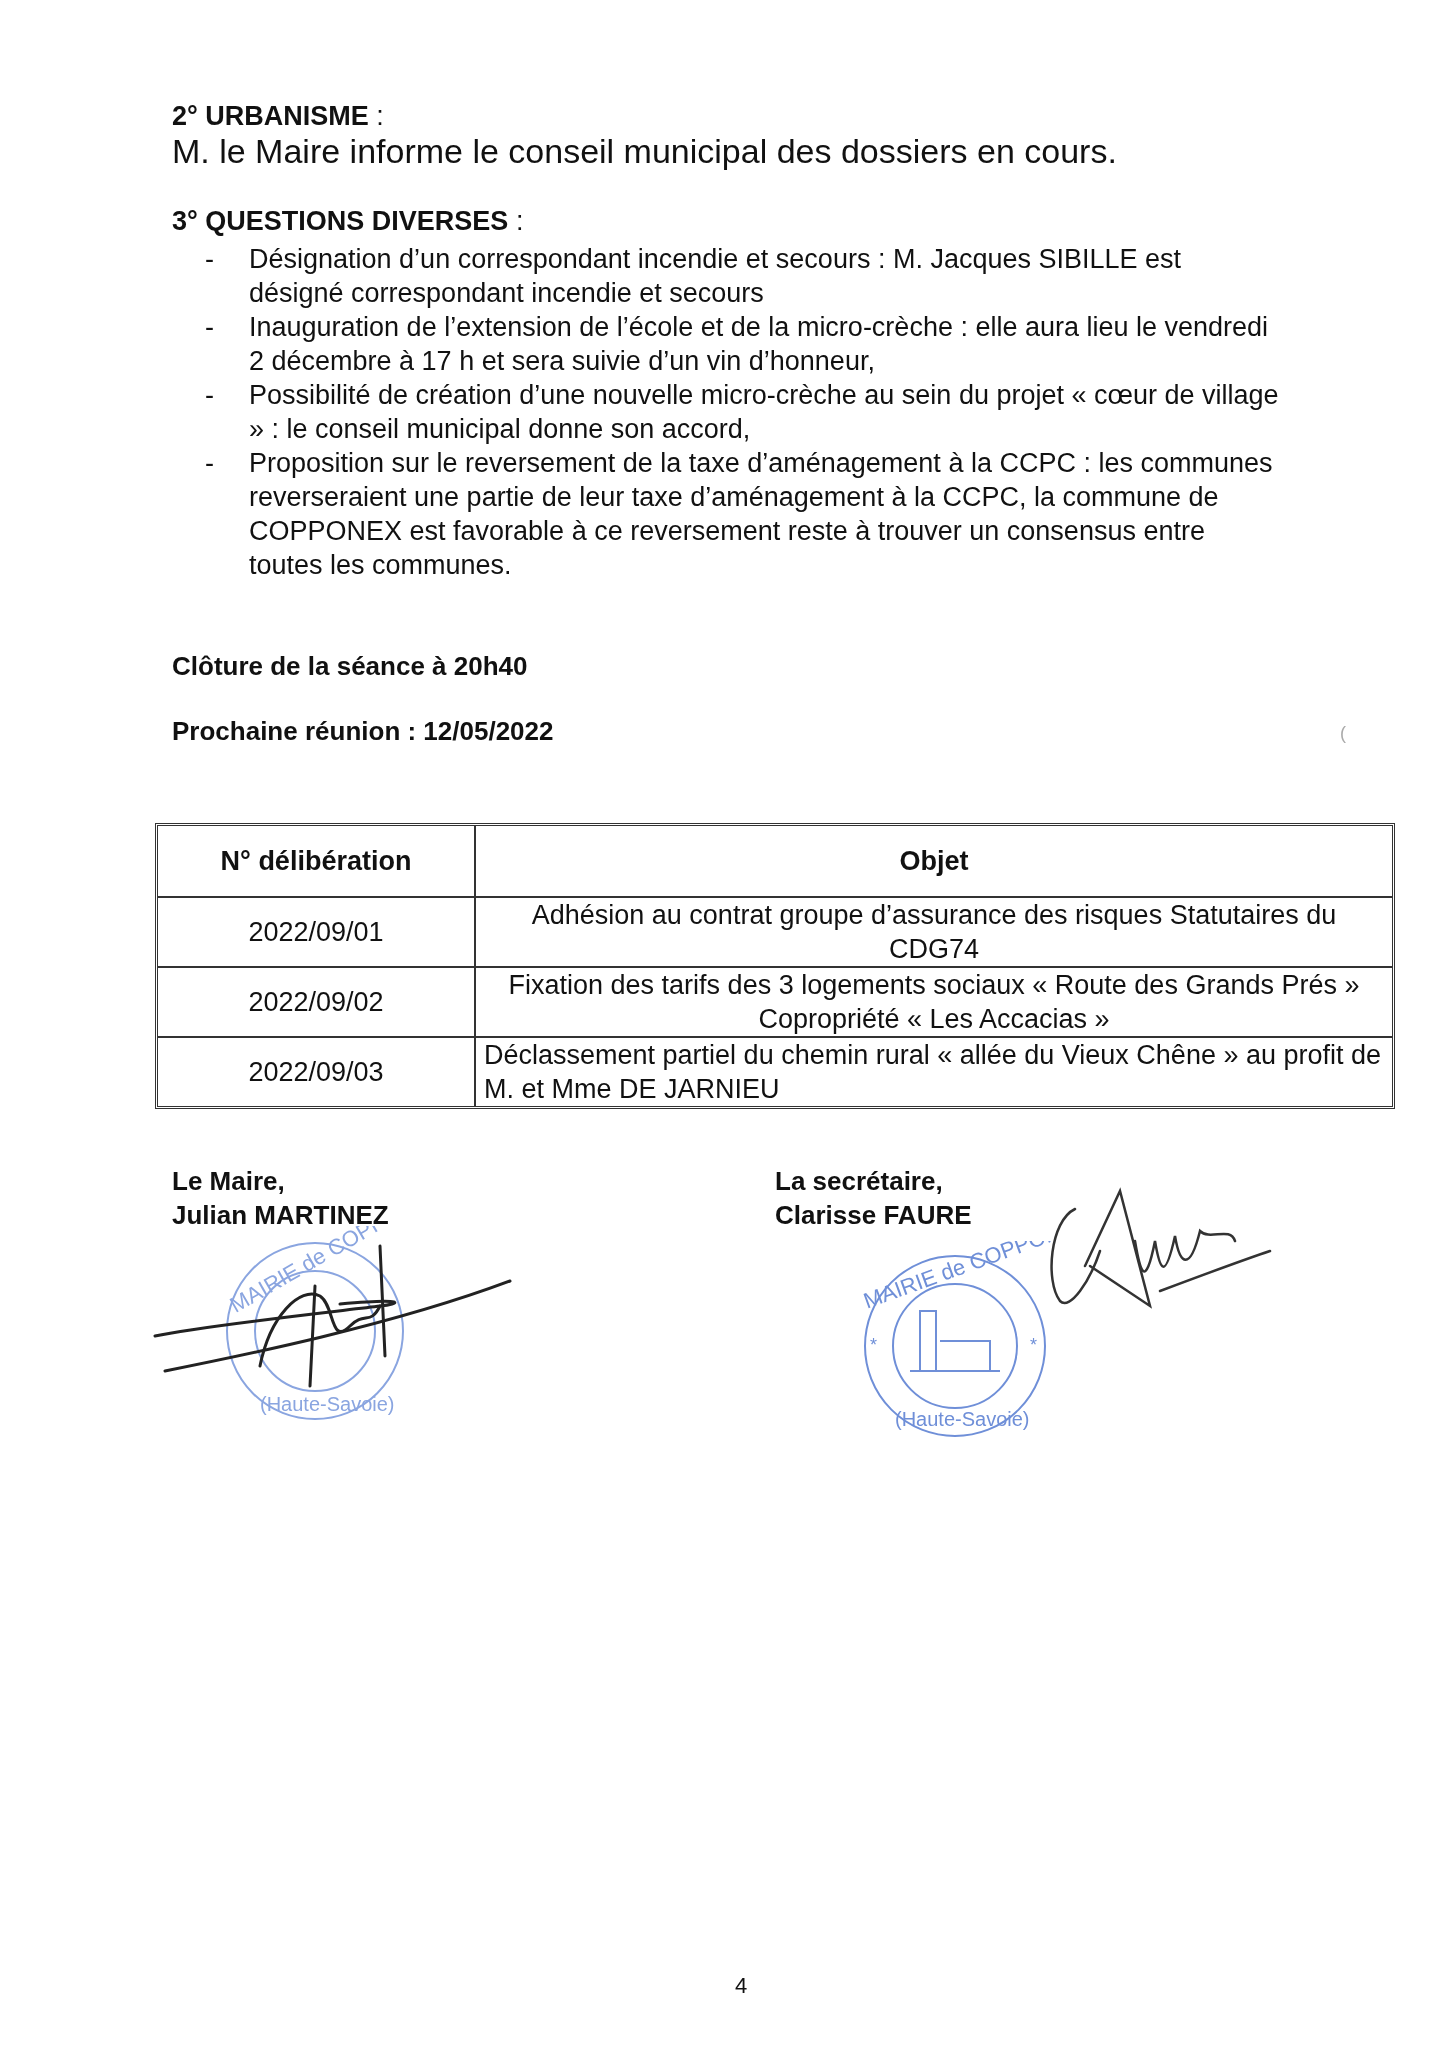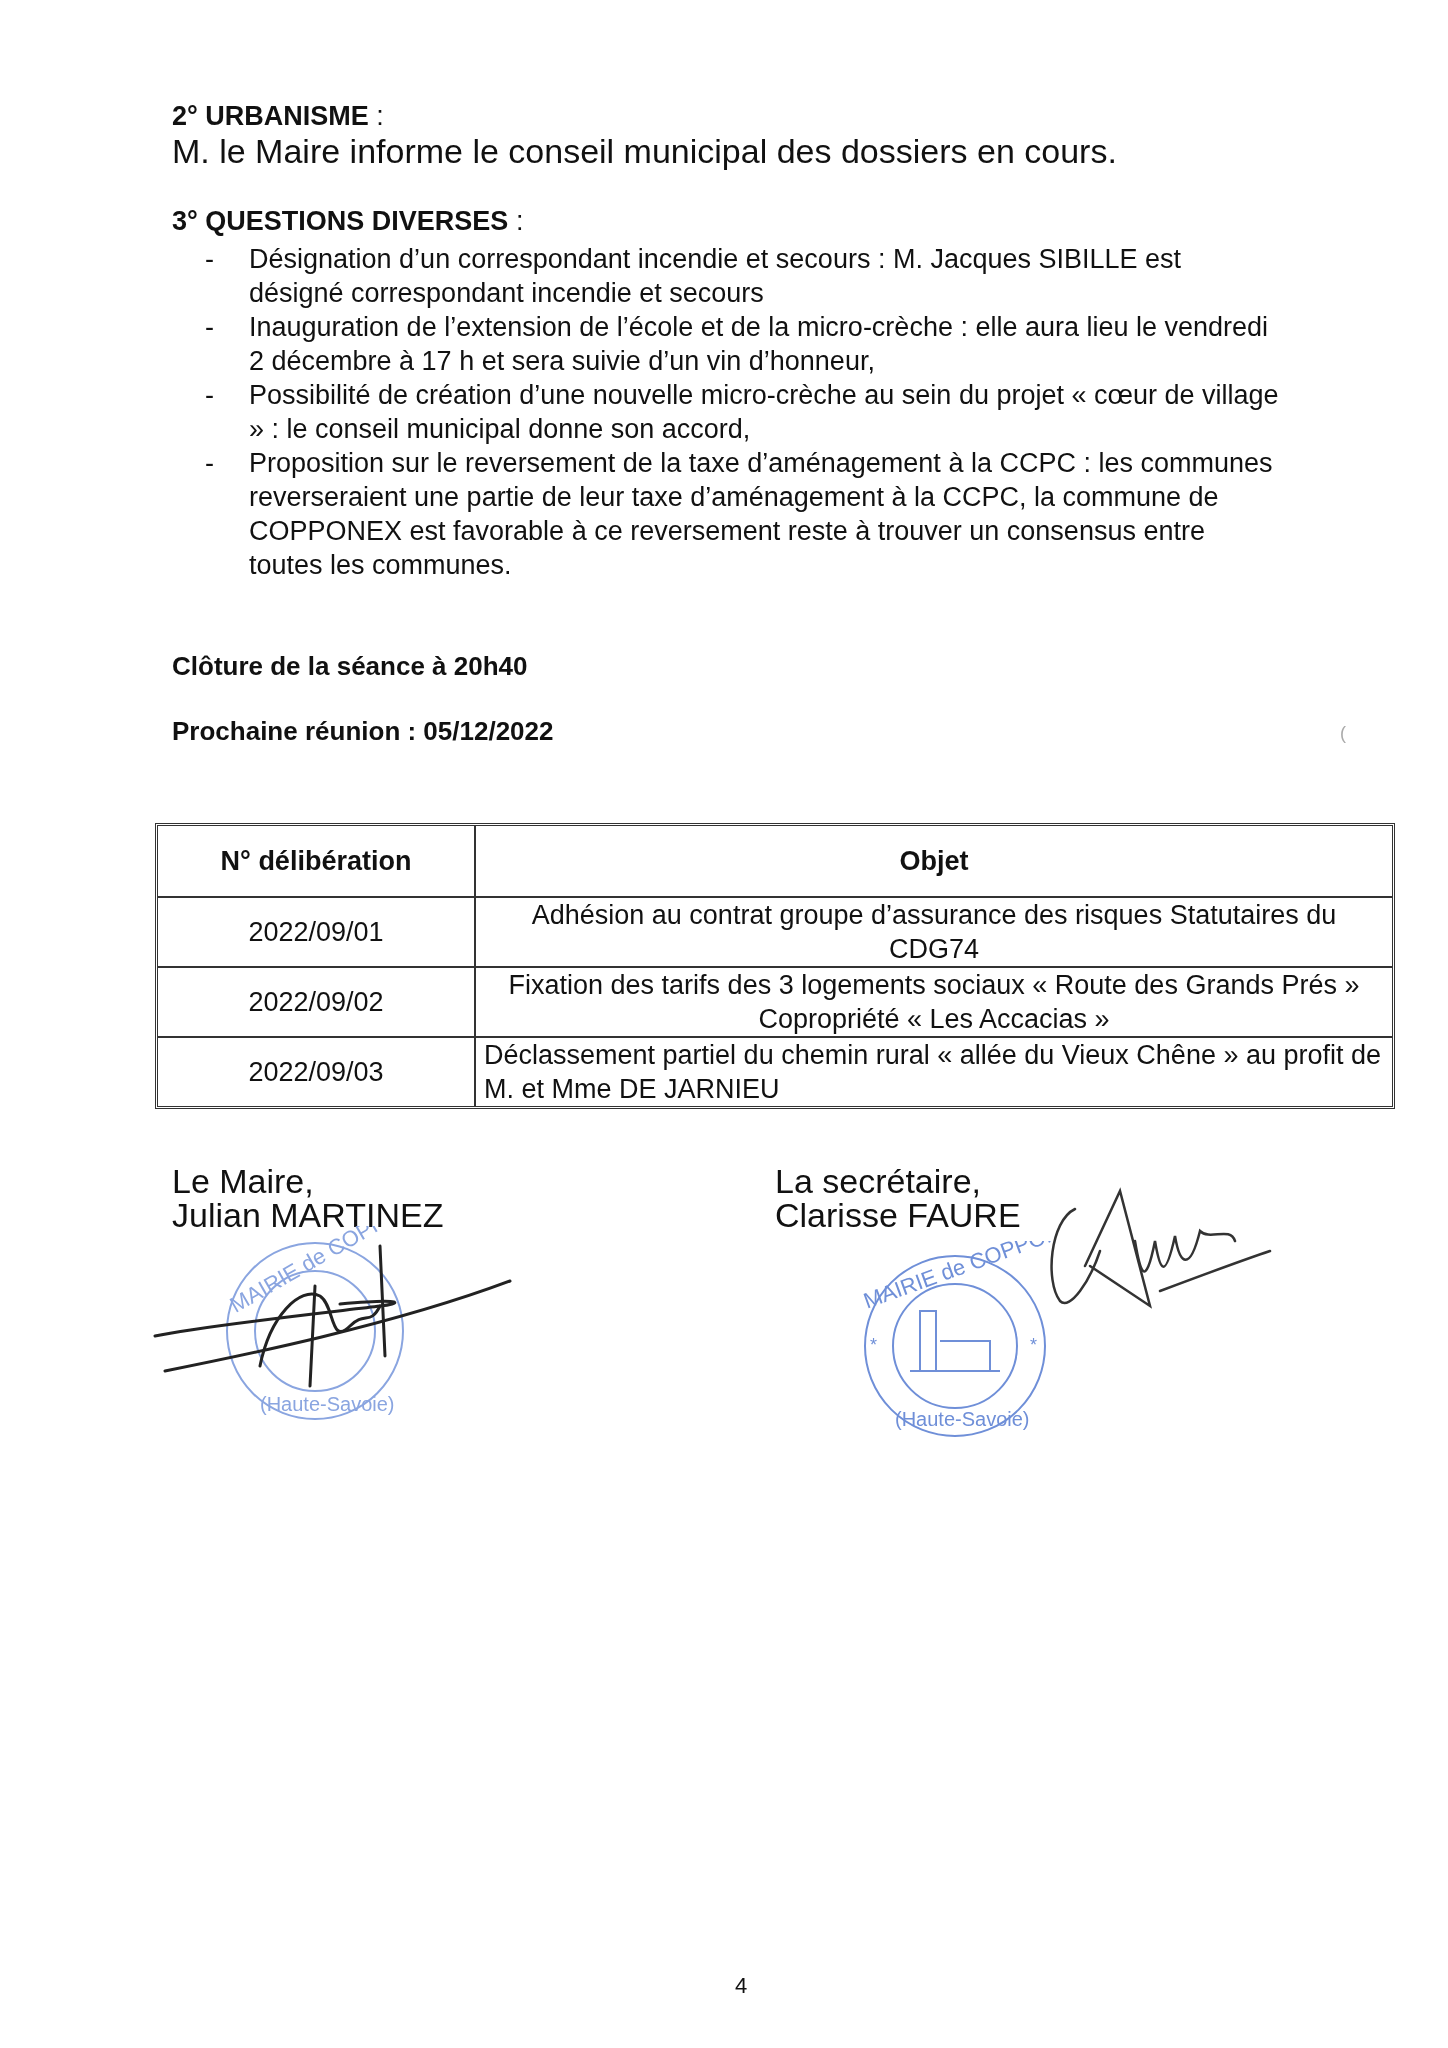--- a/index.html
+++ b/index.html
@@ -24,21 +24,21 @@
     table.delib th, table.delib td {
       border-right: 2px solid #333; border-bottom: 2px solid #333;
       text-align: center; vertical-align: middle; padding: 0 8px;
     }
     table.delib th:last-child, table.delib td:last-child { border-right: none; }
     table.delib tr:last-child td { border-bottom: none; }
     table.delib th { font-weight: bold; height: 70px; }
     table.delib td { height: 67px; }
     table.delib td.num { width: 300px; }
     table.delib td.left { text-align: left; }
-    .sig-block { position: absolute; font-weight: normal; font-size: 34px; line-height: 34px; }
+    .sig-block { position: absolute; font-weight: bold; font-size: 26px; line-height: 34px; }
     .stamp { position: absolute; }
     .page-num { position: absolute; left: 735px; top: 1972px; font-size: 22px; }
     .speck { position: absolute; color: #aaa; font-size: 18px; }
   </style>
 </head>
 <body>
 
 <div class="page">
 
   <div class="block h-section" style="top:98px;">
@@ -51,21 +51,21 @@
   </div>
 
   <ul class="items">
     <li><span class="dash">-</span><span>Désignation d’un correspondant incendie et secours : M. Jacques SIBILLE est désigné correspondant incendie et secours</span></li>
     <li><span class="dash">-</span><span>Inauguration de l’extension de l’école et de la micro-crèche : elle aura lieu le vendredi 2 décembre à 17 h et sera suivie d’un vin d’honneur,</span></li>
     <li><span class="dash">-</span><span>Possibilité de création d’une nouvelle micro-crèche au sein du projet « cœur de village » : le conseil municipal donne son accord,</span></li>
     <li><span class="dash">-</span><span>Proposition sur le reversement de la taxe d’aménagement à la CCPC : les communes reverseraient une partie de leur taxe d’aménagement à la CCPC, la commune de COPPONEX est favorable à ce reversement reste à trouver un consensus entre toutes les communes.</span></li>
   </ul>
 
   <div class="block bold-line" style="top:648px;">Clôture de la séance à 20h40</div>
-  <div class="block bold-line" style="top:713px;">Prochaine réunion : 05/12/2022</div>
+  <div class="block bold-line" style="top:713px;">Prochaine réunion : 12/05/2022</div>
 
   <table class="delib">
     <thead>
       <tr>
         <th>N° délibération</th>
         <th>Objet</th>
       </tr>
     </thead>
     <tbody>
       <tr>

